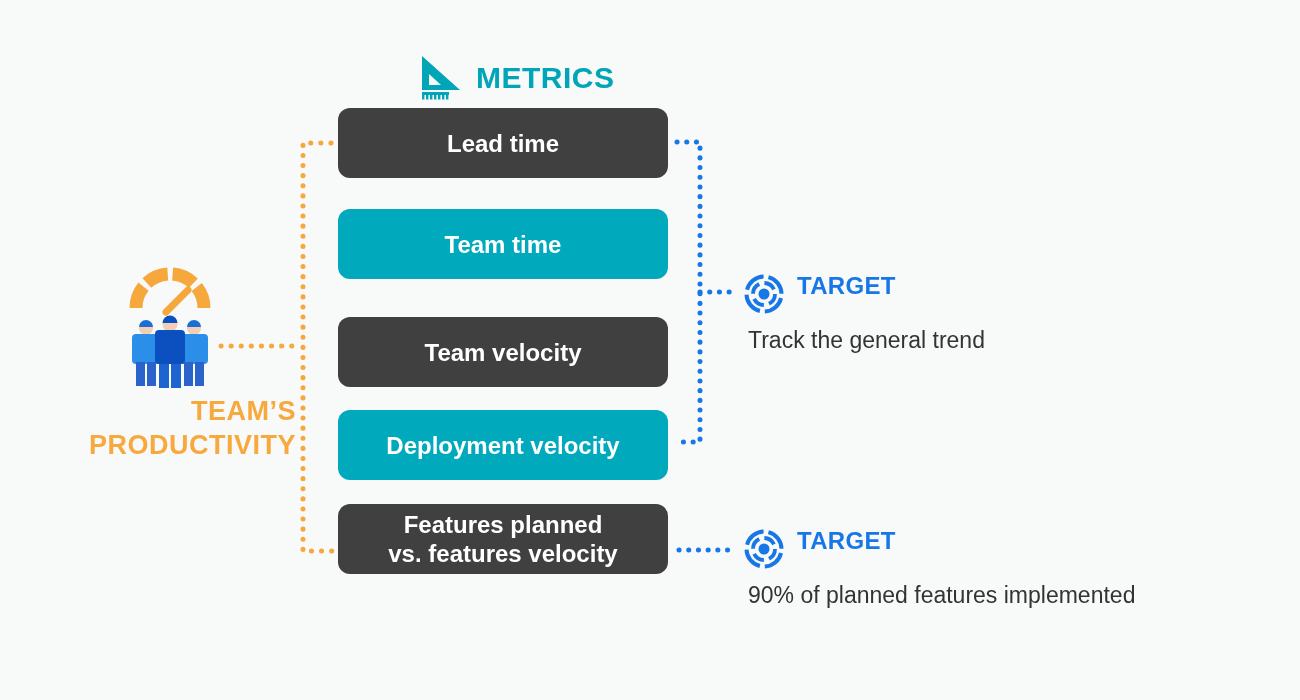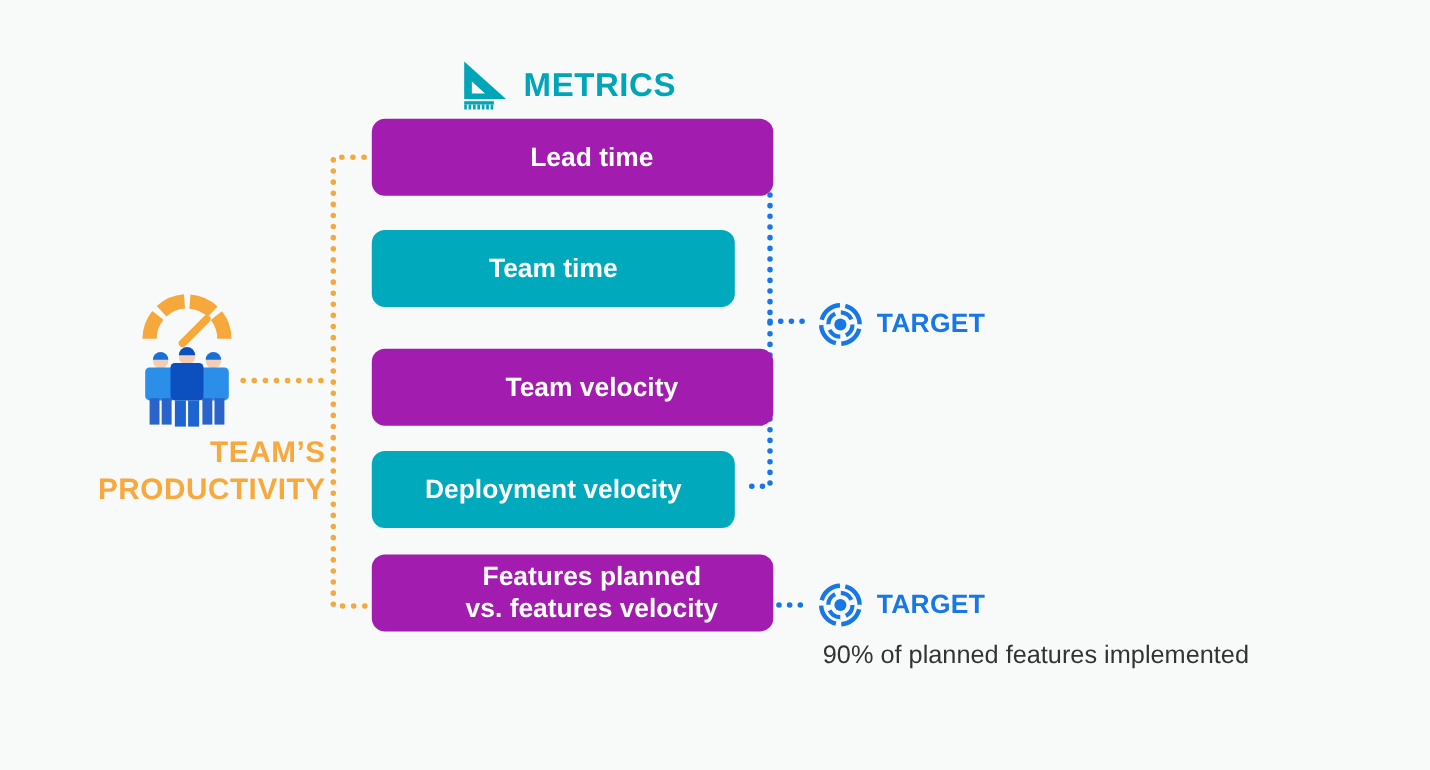--- a/index.html
+++ b/index.html
@@ -40,27 +40,27 @@
   }
 
   
   .metric-box{
     position:absolute;left:338px;width:330px;height:70px;
     border-radius:12px;
     display:flex;flex-direction:column;align-items:center;justify-content:center;
     color:#ffffff;font-weight:bold;font-size:24px;line-height:29px;
     text-align:center;
   }
-  .metric-box.light{background:#a21caf;padding-left:35px;}
+  .metric-box.light{background:#404040;}
   .metric-box.dark{background:#00a9bc;}
 
   
   .target-head{
     position:absolute;
-    display:flex;align-items:center;gap:11px;height:46px;
+    display:flex;gap:11px;height:46px;
   }
   .target-head .label{
     color:#1877e6;font-weight:bold;font-size:24px;letter-spacing:0.3px;
   }
   .target-desc{
     position:absolute;
     color:#333333;font-size:23px;line-height:28px;
   }
 </style>
 </head>
@@ -140,20 +140,21 @@
   </div>
 
   <div class="target-head" style="left:742px;top:272px">
     <svg width="44" height="44" viewBox="0 0 44 44">
       <circle cx="22" cy="22" r="5.5" fill="#1877e6"></circle>
       <circle cx="22" cy="22" r="11" fill="none" stroke="#1877e6" stroke-width="3.8" stroke-dasharray="12 5.3"></circle>
       <circle cx="22" cy="22" r="17.5" fill="none" stroke="#1877e6" stroke-width="4" stroke-dasharray="22.5 5" transform="rotate(13 22 22)"></circle>
     </svg>
     <span class="label">TARGET</span>
   </div>
+  <div class="target-desc" style="left:748px;top:326px">Track the general trend</div>
 
   <div class="target-head" style="left:742px;top:527px">
     <svg width="44" height="44" viewBox="0 0 44 44">
       <circle cx="22" cy="22" r="5.5" fill="#1877e6"></circle>
       <circle cx="22" cy="22" r="11" fill="none" stroke="#1877e6" stroke-width="3.8" stroke-dasharray="12 5.3"></circle>
       <circle cx="22" cy="22" r="17.5" fill="none" stroke="#1877e6" stroke-width="4" stroke-dasharray="22.5 5" transform="rotate(13 22 22)"></circle>
     </svg>
     <span class="label">TARGET</span>
   </div>
   <div class="target-desc" style="left:748px;top:581px">

